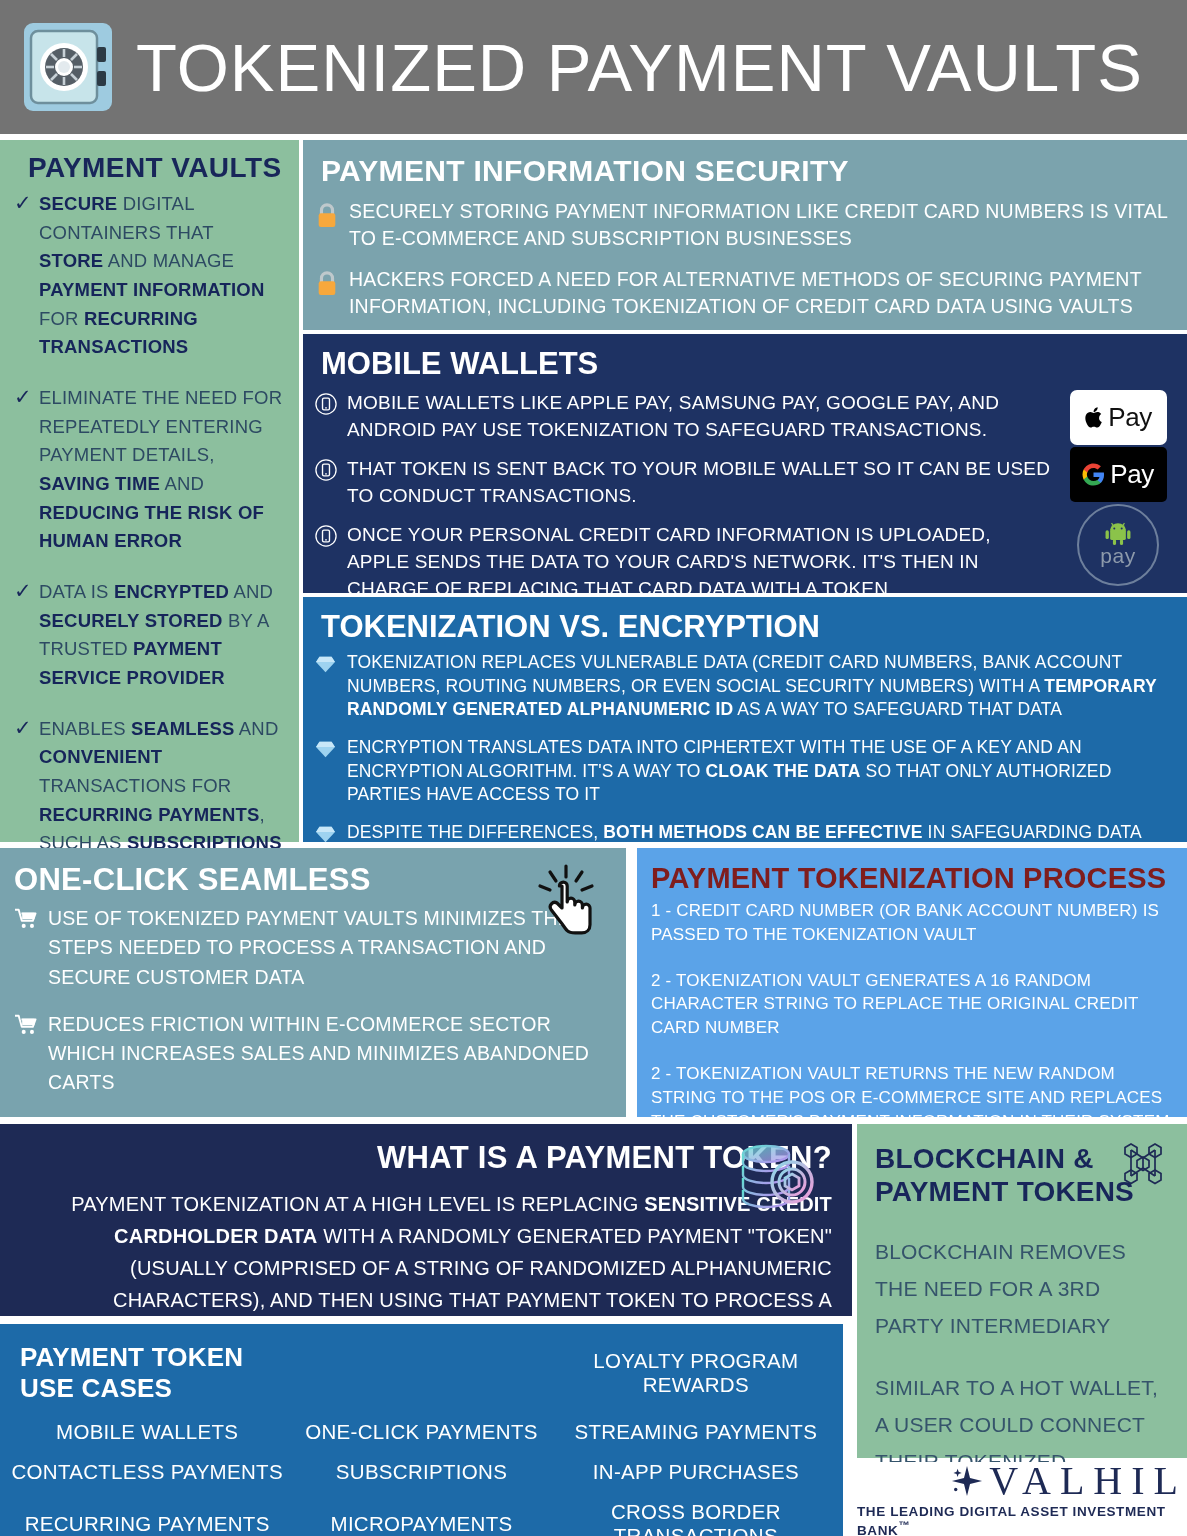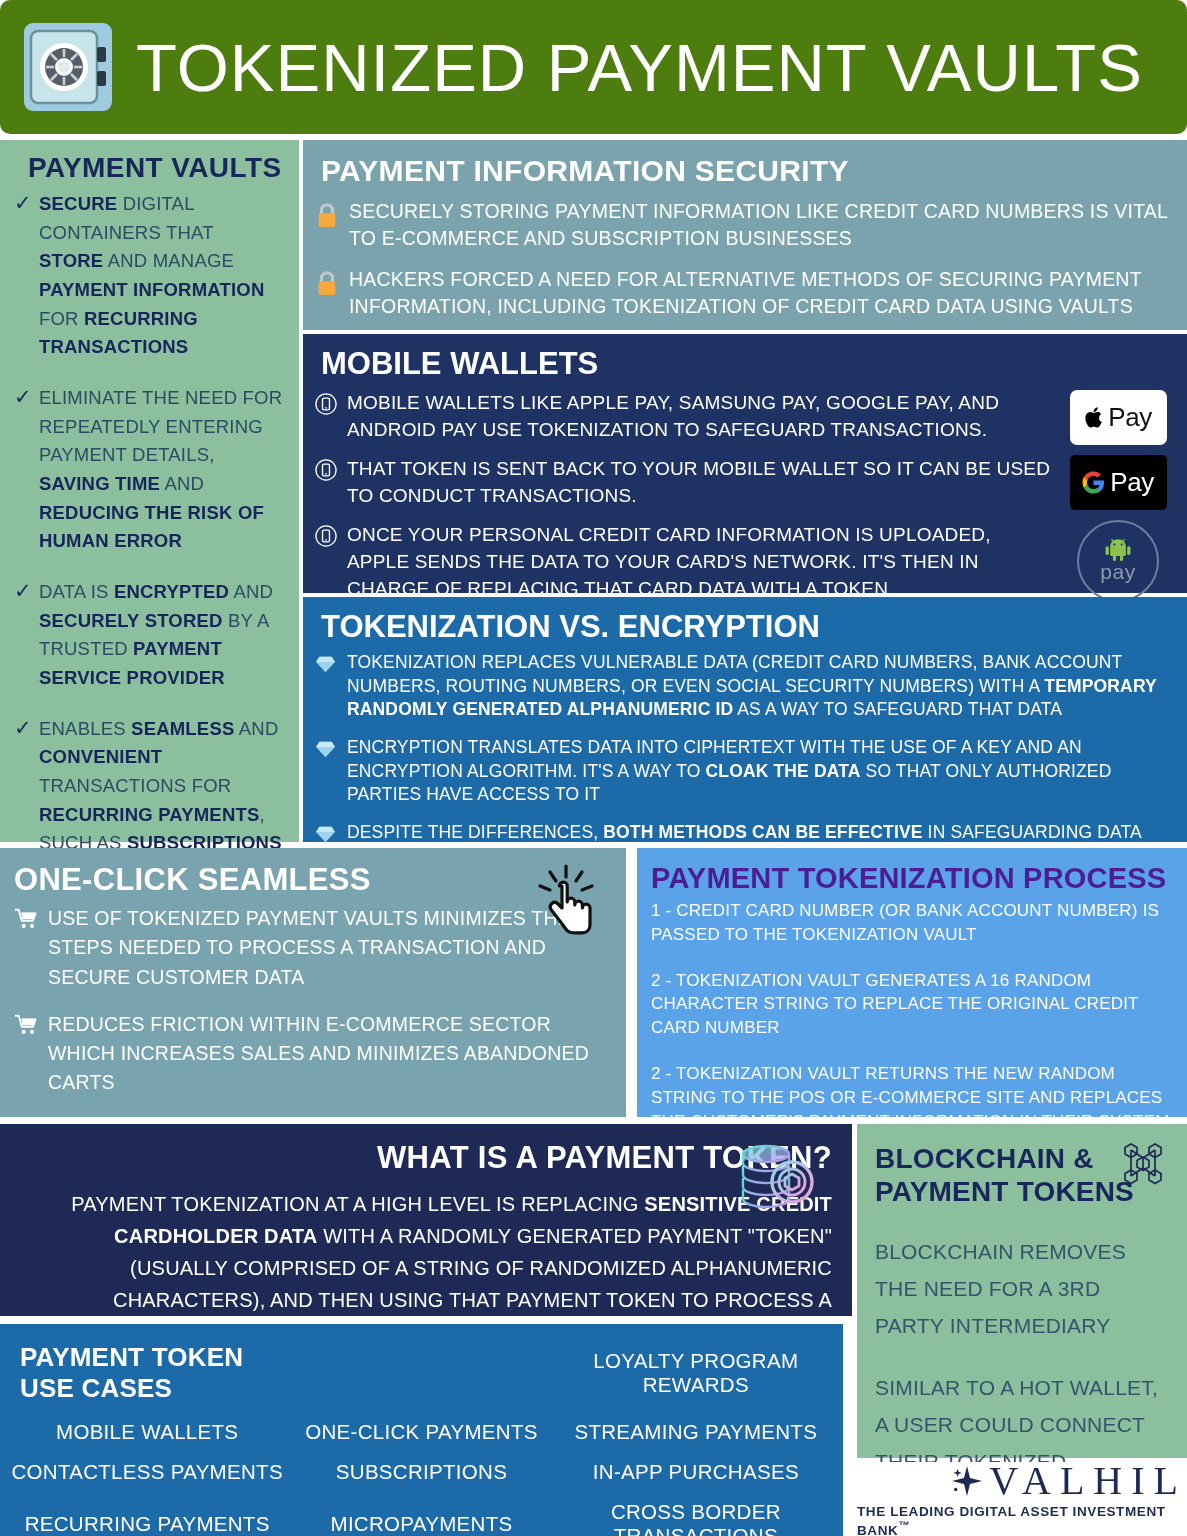--- a/index.html
+++ b/index.html
@@ -8,21 +8,21 @@
     width:1187px; height:1536px;
     font-family:"Liberation Sans", sans-serif;
     color:#1b2a56;
     overflow:hidden;
   }
   .page { position:relative; width:1187px; height:1536px; background:#ffffff; }
 
   
   .header {
     position:absolute; left:0; top:0; width:1187px; height:134px;
-    background:#4d7c0f; display:flex; align-items:center; padding-left:22px;border-radius:10px;
+    background:#737373; display:flex; align-items:center; padding-left:22px;
   }
   .safe-icon { width:92px; height:92px; flex:0 0 92px; position:relative; }
   .header-title {
     color:#ffffff; font-size:67px; letter-spacing:1px; font-weight:400;
     margin-left:22px; line-height:1; white-space:nowrap;
   }
 
   
   .vaults {
     position:absolute; left:0; top:140px; width:299px; height:702px;
@@ -60,21 +60,21 @@
   .mw {
     position:absolute; left:303px; top:334px; width:884px; height:259px;
     background:#1e3263; padding:12px 14px 0 12px;
   }
   .mw h2 { color:#fff; font-size:31px; font-weight:bold; margin-bottom:8px; padding-left:6px; }
   .mw-body { display:flex; }
   .mw-list { flex:1 1 auto; padding-right:8px; }
   .mw-row { display:flex; margin-bottom:13px; }
   .phone-icon { flex:0 0 32px; height:24px; position:relative; margin-top:3px; }
   .mw-text { color:#ffffff; font-size:19px; line-height:1.4; letter-spacing:0.2px; }
-  .mw-logos { flex:0 0 110px; display:flex; flex-direction:column; align-items:center; gap:10px; }
+  .mw-logos { flex:0 0 110px; display:flex; flex-direction:column; align-items:center; gap:2px; }
   .logo-apple {
     width:97px; height:55px; background:#ffffff; border-radius:7px;
     display:flex; align-items:center; justify-content:center; gap:3px;
   }
   .logo-google {
     width:97px; height:55px; background:#000000; border-radius:5px;
     display:flex; align-items:center; justify-content:center; gap:5px;
   }
   .logo-android {
     width:82px; height:82px; border:2px solid #6d7f9c; border-radius:50%;
@@ -104,21 +104,21 @@
   .occ-row { display:flex; margin-bottom:18px; }
   .cart-icon { flex:0 0 34px; height:24px; position:relative; margin-top:4px; }
   .occ-text { color:#ffffff; font-size:19.5px; line-height:1.5; letter-spacing:0.2px; }
   .click-hand { position:absolute; right:24px; top:16px; width:70px; height:72px; }
 
   
   .ptp {
     position:absolute; left:637px; top:848px; width:550px; height:269px;
     background:#5ba3e8; padding:14px 16px 0 14px;
   }
-  .ptp h2 { color:#4c1d95; font-size:29px; font-weight:bold; margin-bottom:4px; letter-spacing:0.2px; }
+  .ptp h2 { color:#7f1d1d; font-size:29px; font-weight:bold; margin-bottom:4px; letter-spacing:0.2px; }
   .ptp-step { color:#ffffff; font-size:17px; line-height:1.4; letter-spacing:0.2px; margin-bottom:22px; }
 
   
   .wipt {
     position:absolute; left:0; top:1124px; width:852px; height:192px;
     background:#1e2a55; padding:16px 20px 0 18px;text-align:right;
   }
   .wipt h2 { color:#ffffff; font-size:31px; font-weight:bold; margin-bottom:12px; letter-spacing:0.3px; }
   .wipt p { color:#ffffff; font-size:20px; line-height:1.6; letter-spacing:0.2px; }
   .wipt p b { font-weight:bold; }

